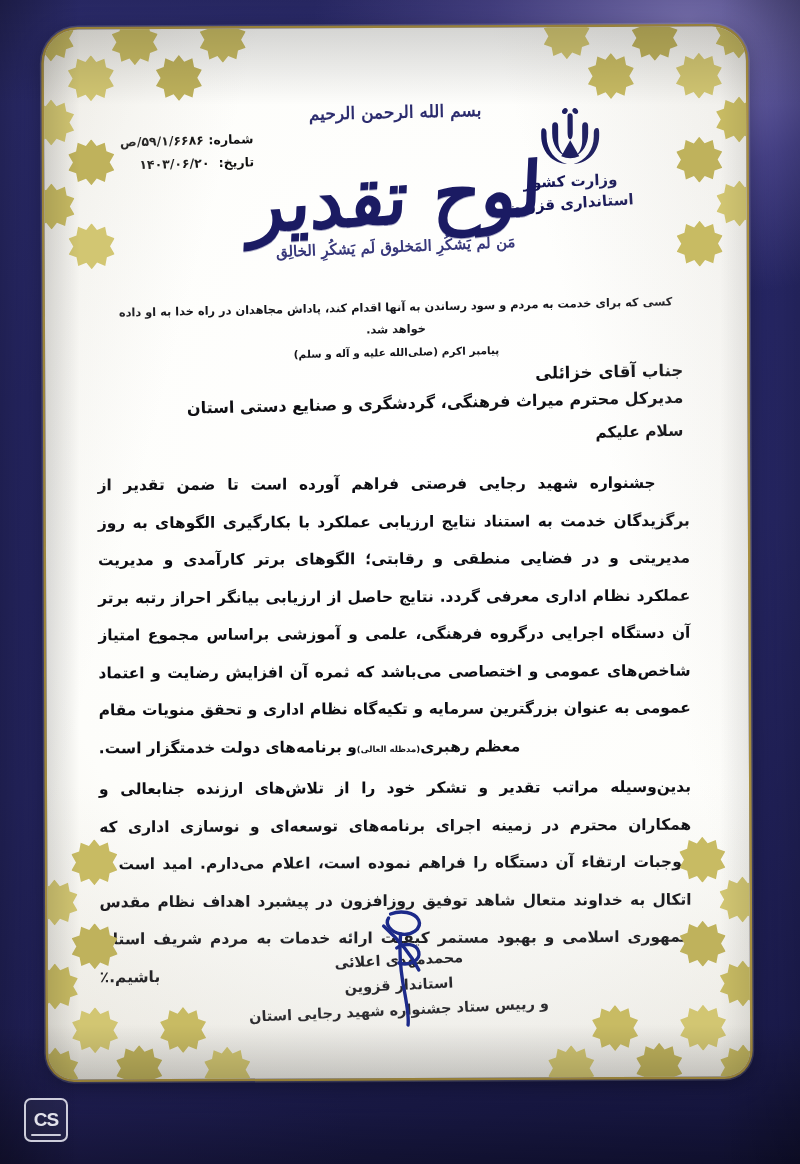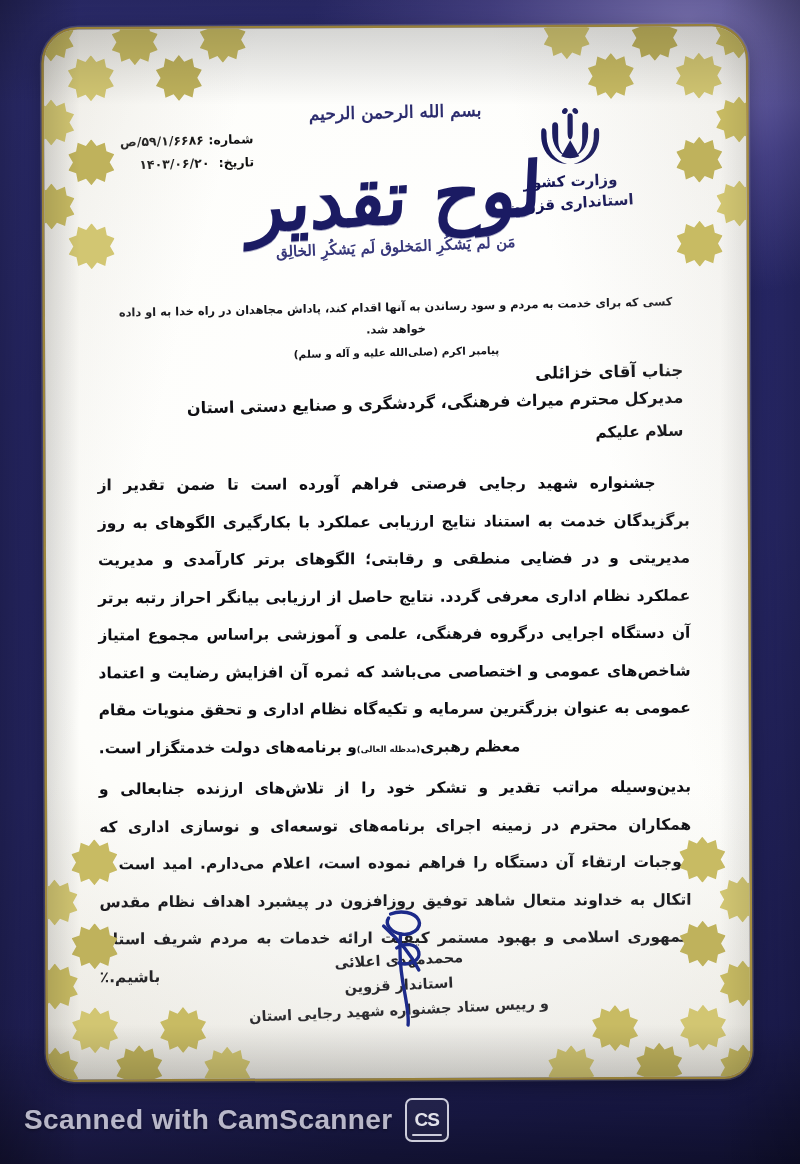--- a/index.html
+++ b/index.html
@@ -334,16 +334,15 @@
     <div class="sig">
       <div class="s1">محمدمهدی اعلائی</div>
       <div class="s2">استاندار قزوین</div>
       <div class="s3">و رییس ستاد جشنواره شهید رجایی استان</div>
     </div>
 
   </div>
 
   <div class="cam">
     <div class="cs">CS</div>
-    <div class="txt">Scanned with CamScanner</div>
   </div>
 
 </div>
 
 </body></html>

